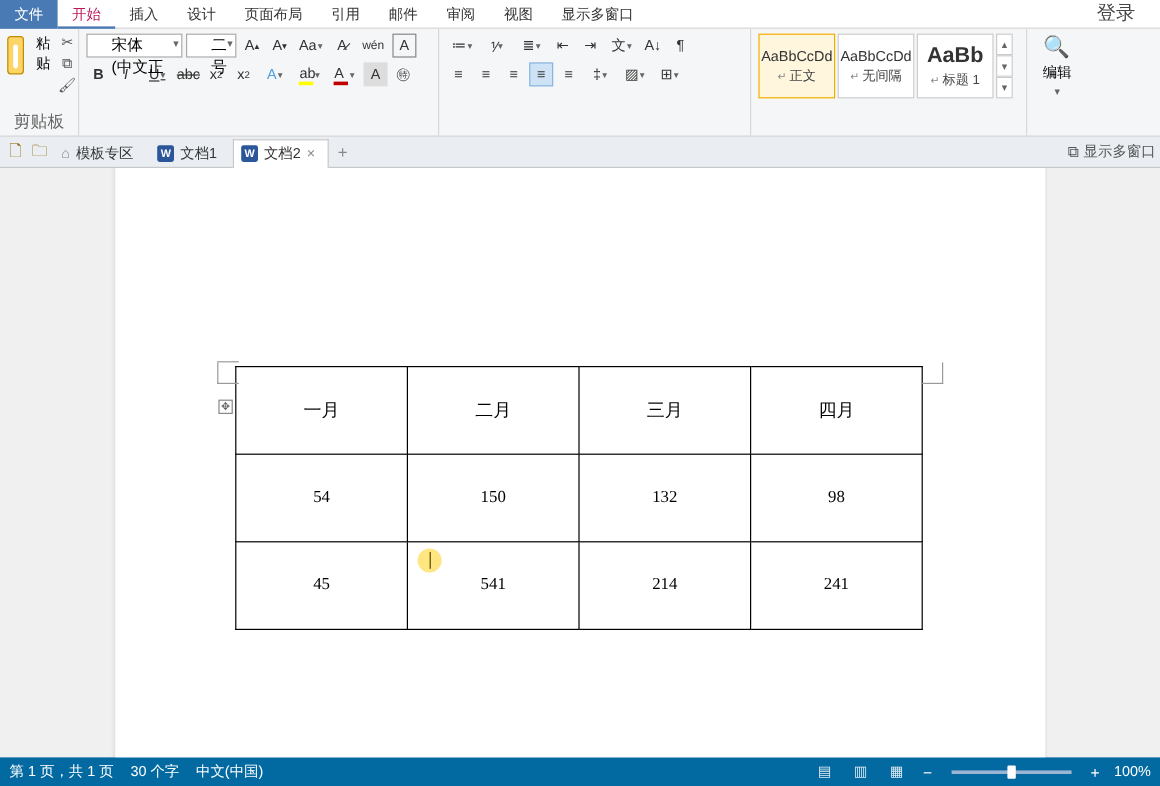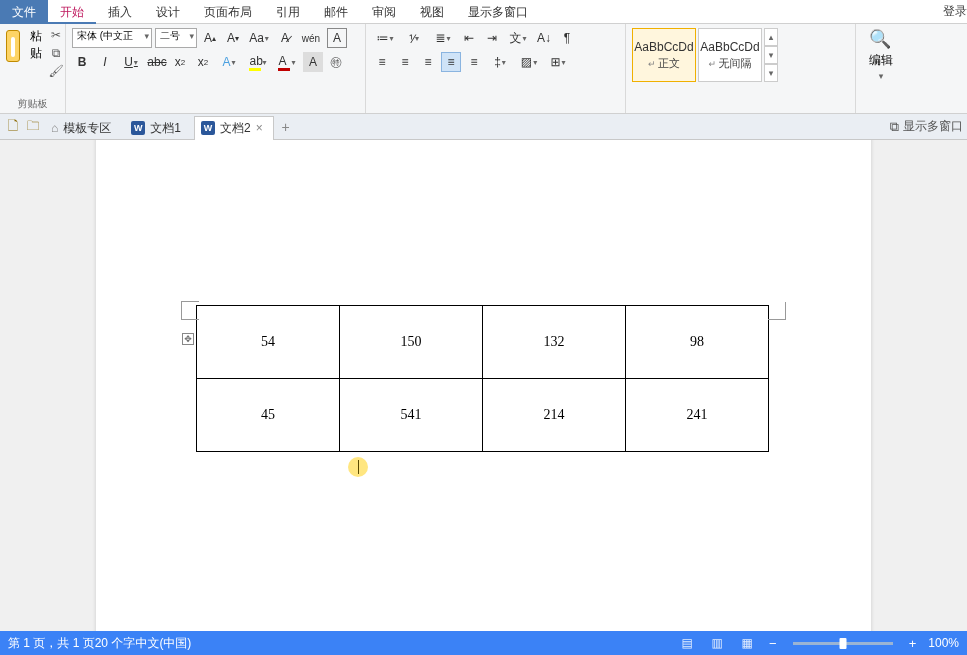--- a/index.html
+++ b/index.html
@@ -3,41 +3,41 @@
 <meta charset="utf-8">
 <style>
 * { margin: 0; padding: 0; box-sizing: border-box; font-family: "Microsoft YaHei", SimSun, sans-serif; }
 body { width: 967px; height: 655px; background: #fff; overflow: hidden; font-size: 12px; }
 
 
 .menubar { height: 24px; background: #fff; display: flex; align-items: center; border-bottom: 1px solid #d0d0d0; }
 .menu-item { padding: 0 12px; height: 24px; line-height: 24px; cursor: pointer; color: #333; font-size: 12px; }
 .menu-item.file { background: #4a7ab4; color: #fff; }
 .menu-item.active { color: #be185d; border-bottom: 2px solid #4a7ab4; }
-.login { margin-left: auto; padding-right: 0; color: #444; font-size: 12px; }
+.login { margin-left: auto; padding-right: 21px; color: #444; font-size: 16px; }
 
 
 .ribbon { height: 90px; background: #f5f6f7; border-bottom: 1px solid #d0d0d0; display: flex; }
 .rgroup { border-right: 1px solid #d9d9d9; padding: 4px 6px 2px; display: flex; flex-direction: column; justify-content: space-between; }
-.rgroup-label { text-align: center; color: #666; font-size: 10px; margin-top: 0; }
+.rgroup-label { text-align: center; color: #666; font-size: 14px; margin-top: 0; }
 .rgroup-body { flex: 1; display: flex; align-items: flex-start; gap: 4px; }
 
 
 .clipboard-body { display: flex; gap: 6px; }
 .paste-btn { display: flex; align-items: flex-end; gap: 10px; cursor: pointer; width: 36px; }
 .paste-icon { width: 28px; height: 32px; background: #fdd466; border: 1px solid #c08a00; border-radius: 3px; position: relative; }
 .paste-icon::after { content: ''; position: absolute; top: 6px; left: 4px; right: 4px; bottom: 4px; background: #fff; border-radius: 2px; }
 .clip-side { display: flex; flex-direction: column; gap: 4px; }
 .clip-side-item { width: 16px; height: 14px; cursor: pointer; display: flex; align-items: center; justify-content: center; font-size: 12px; color: #555; }
 
 
 .font-group { width: 300px; }
 .font-rows { display: flex; flex-direction: column; gap: 4px; }
 .font-row { display: flex; align-items: center; gap: 3px; }
-.font-select { height: 20px; border: 1px solid #aaa; background: #fff; font-size: 10px; padding: 0 14px 0 4px; position: relative; cursor: pointer; }
+.font-select { height: 20px; border: 1px solid #aaa; background: #fff; font-size: 13px; padding: 0 14px 0 20px; position: relative; cursor: pointer; }
 .font-select::after { content: '▾'; position: absolute; right: 2px; top: 2px; font-size: 9px; color: #666; }
 .font-name-sel { width: 80px; }
 .font-size-sel { width: 42px; }
 .rb-btn { width: 20px; height: 20px; display: flex; align-items: center; justify-content: center; cursor: pointer; color: #333; font-size: 12px; border: 1px solid transparent; }
 .rb-btn.wide { width: 26px; }
 .rb-btn sup, .rb-btn sub { font-size: 8px; }
 .rb-btn .dd { font-size: 8px; margin-left: 1px; color: #666; }
 .rb-bold { font-weight: bold; }
 .rb-italic { font-style: italic; }
 .rb-under { text-decoration: underline; }
@@ -82,21 +82,21 @@
 .corner.tl::after { content:''; position:absolute; left:-1px; top:-1px; width:18px; border-top:1px solid #999;}
 .corner.tr { top: 195px; right: 85px; border-right: 1px solid #999; border-bottom: 1px solid #999; transform: translateY(-18px); }
 .move-handle { position: absolute; top: 208px; left: 86px; width: 12px; height: 12px; border: 1px solid #888; font-size: 9px; display: flex; align-items: center; justify-content: center; color: #666; cursor: move; }
 .doc-table { border-collapse: collapse; margin-left: 100px; }
 .doc-table td { border: 1px solid #000; width: 143px; height: 73px; text-align: center; vertical-align: middle; font-size: 14px; font-family: SimSun, serif; color: #000; }
 .doc-table tr.header td { font-size: 15px; }
 .cursor-hl { position: absolute; width: 20px; height: 20px; border-radius: 50%; background: #ffe680; top: 332px; left: 252px; display: flex; align-items: center; justify-content: center; pointer-events: none; }
 .cursor-hl::after { content: ''; width: 1px; height: 14px; background: #5a4a00; }
 
 
-.statusbar { height: 24px; background: #3b82f6; color: #fff; display: flex; align-items: center; padding: 0 8px; font-size: 12px; }
+.statusbar { height: 24px; background: #0369a1; color: #fff; display: flex; align-items: center; padding: 0 8px; font-size: 12px; gap: 14px; }
 .status-right { margin-left: auto; display: flex; align-items: center; gap: 10px; }
 .view-btn { width: 20px; height: 16px; display: flex; align-items: center; justify-content: center; cursor: pointer; opacity: 0.85; }
 .zoom-slider { width: 100px; height: 3px; background: #9ab4d4; position: relative; margin: 0 4px; }
 .zoom-slider::after { content: ''; position: absolute; left: 50%; top: -4px; width: 7px; height: 11px; background: #fff; border-radius: 1px; transform: translateX(-50%); }
 .zoom-btn { cursor: pointer; font-size: 13px; padding: 0 2px; }
 </style>
 </head>
 <body>
 
 <div class="menubar">
@@ -198,20 +198,24 @@
   <div class="rgroup styles-group">
     <div class="rgroup-body styles-body">
       <div class="style-box selected">
         <div class="style-preview">AaBbCcDd</div>
         <div class="style-name">正文</div>
       </div>
       <div class="style-box">
         <div class="style-preview">AaBbCcDd</div>
         <div class="style-name">无间隔</div>
       </div>
+      <div class="style-box">
+        <div class="style-preview big">AaBb</div>
+        <div class="style-name">标题 1</div>
+      </div>
       <div class="style-nav">
         <div class="style-nav-btn">▴</div>
         <div class="style-nav-btn">▾</div>
         <div class="style-nav-btn">▾</div>
       </div>
     </div>
   </div>
 
   <div class="rgroup edit-group" style="border-right:none">
     <div class="rgroup-body edit-body">
@@ -245,20 +249,26 @@
   </div>
 </div>
 
 <div class="docarea">
   <div class="page">
     <div class="corner tl"></div>
     <div class="corner tr"></div>
     <div class="move-handle">✥</div>
     <table class="doc-table">
       <tbody>
+          <tr class="header">
+        <td>一月</td>
+        <td>二月</td>
+        <td>三月</td>
+        <td>四月</td>
+      </tr>
       <tr>
         <td>54</td>
         <td>150</td>
         <td>132</td>
         <td>98</td>
       </tr>
       <tr>
         <td>45</td>
         <td>541</td>
         <td>214</td>
@@ -266,21 +276,21 @@
       </tr>
     </tbody>
       </table>
 
     <div class="cursor-hl"></div>
   </div>
 </div>
 
 <div class="statusbar">
   <span>第 1 页，共 1 页</span>
-  <span>20 个字</span>
+  <span>30 个字</span>
   <span>中文(中国)</span>
   <div class="status-right">
     <div class="view-btn">▤</div>
     <div class="view-btn">▥</div>
     <div class="view-btn">▦</div>
     <span class="zoom-btn">−</span>
     <div class="zoom-slider"></div>
     <span class="zoom-btn">+</span>
     <span>100%</span>
   </div>

